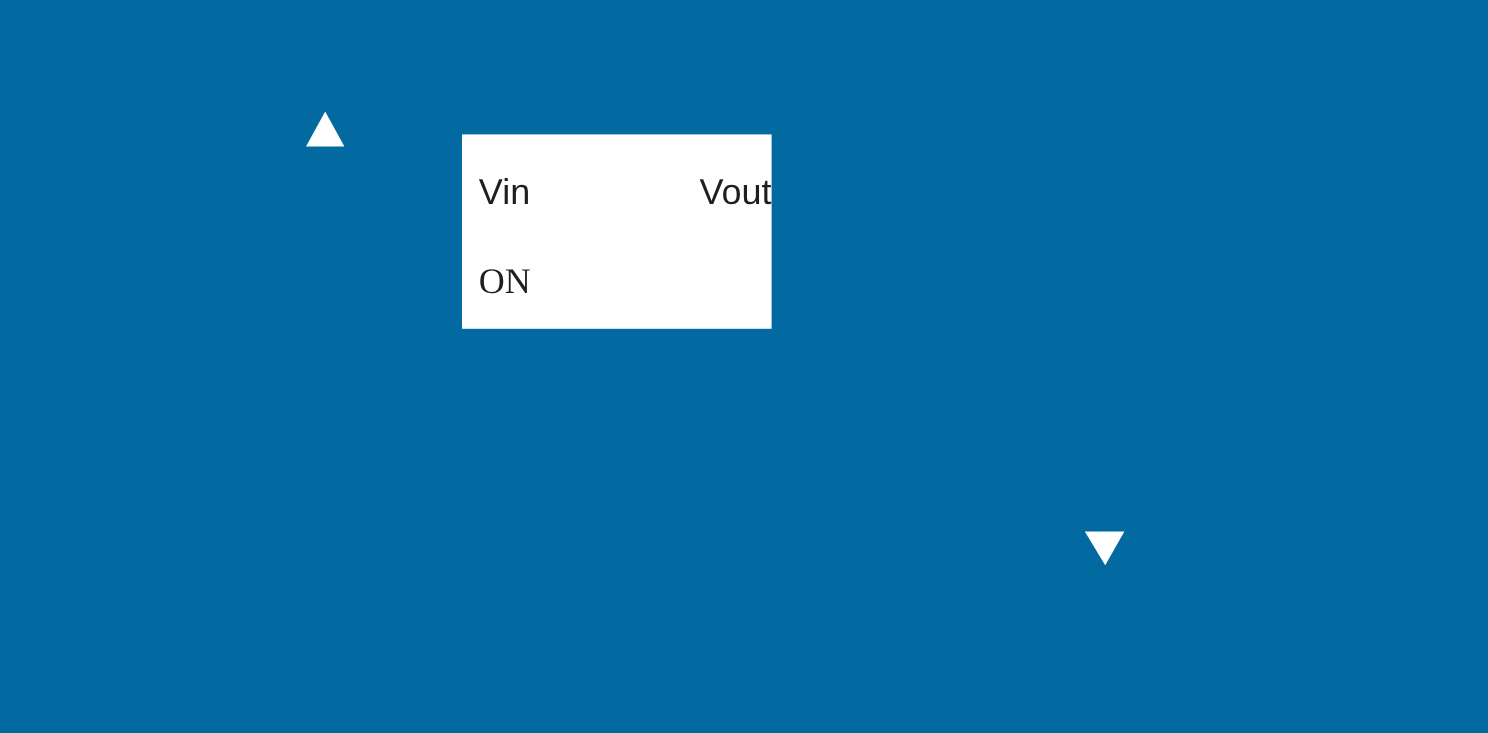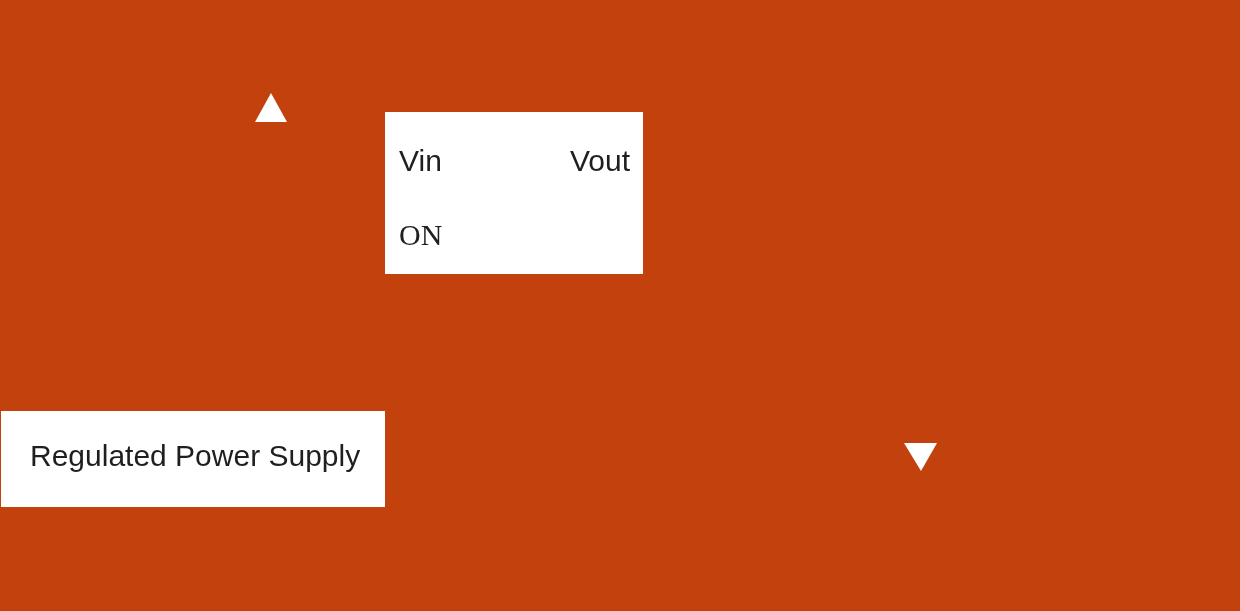--- a/index.html
+++ b/index.html
@@ -4,21 +4,21 @@
 <style>
   html, body {
     margin: 0;
     padding: 0;
     background: #000000;
   }
   .canvas {
     position: relative;
     width: 1240px;
     height: 611px;
-    background: #c2410c;
+    background: #0369a1;
     overflow: hidden;
     font-family: "Liberation Sans", sans-serif;
   }
   .block {
     position: absolute;
     background: #ffffff;
   }
   .block-regulator {
     left: 385px;
     top: 112px;
@@ -33,21 +33,21 @@
   }
   .label {
     position: absolute;
     font-size: 30px;
     line-height: 30px;
     color: #1f1f1f;
     white-space: nowrap;
     letter-spacing: 0px;
   }
   .pin-vin  { left: 14px; top: 34px; }
-  .pin-vout { right: 13px; top: 34px; text-align: left; }
+  .pin-vout { right: 0; top: 34px; text-align: left; }
   .pin-on   { left: 14px; top: 108px; font-family: Liberation Serif, serif; }
   .supply-label { left: 29px; top: 30px; }
   .tri {
     position: absolute;
     width: 0;
     height: 0;
   }
   .tri-up {
     left: 255px;
     top: 93px;
@@ -69,19 +69,16 @@
 <div class="canvas">
 
   <div class="tri tri-up"></div>
 
   <div class="block block-regulator">
     <span class="label pin-vin">Vin</span>
     <span class="label pin-vout">Vout</span>
     <span class="label pin-on">ON</span>
   </div>
 
-  <div class="block block-supply">
-    <span class="label supply-label">Regulated Power Supply</span>
-  </div>
 
   <div class="tri tri-down"></div>
 
 </div>
 
 </body></html>

